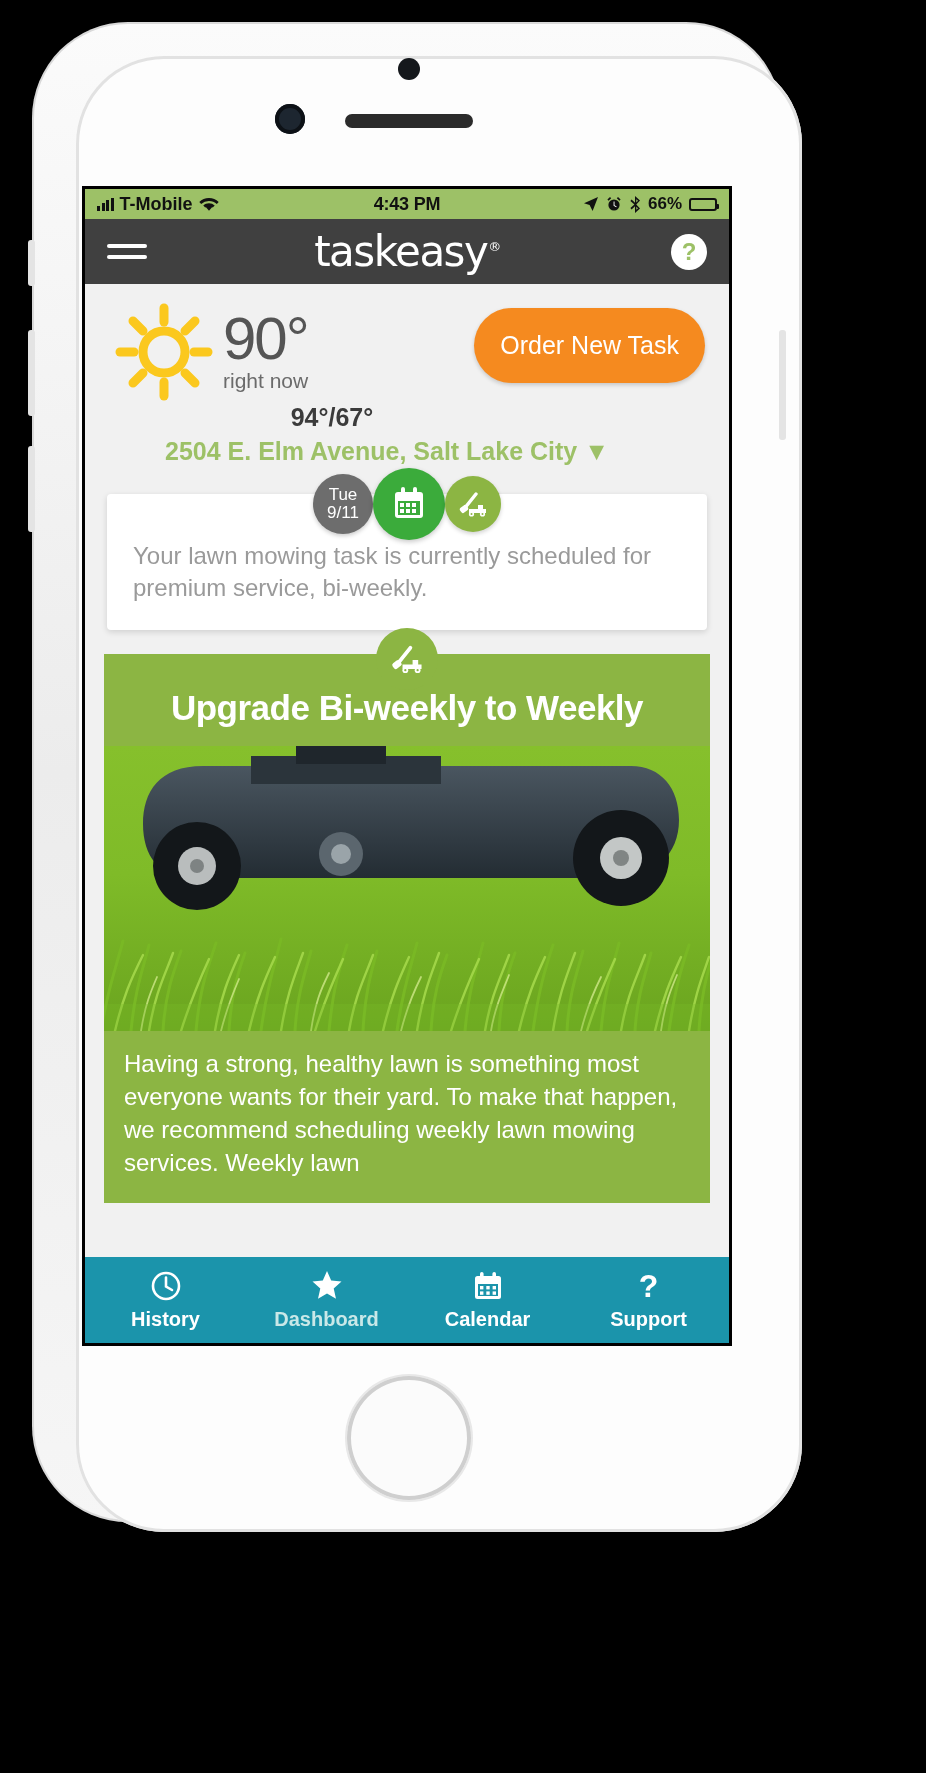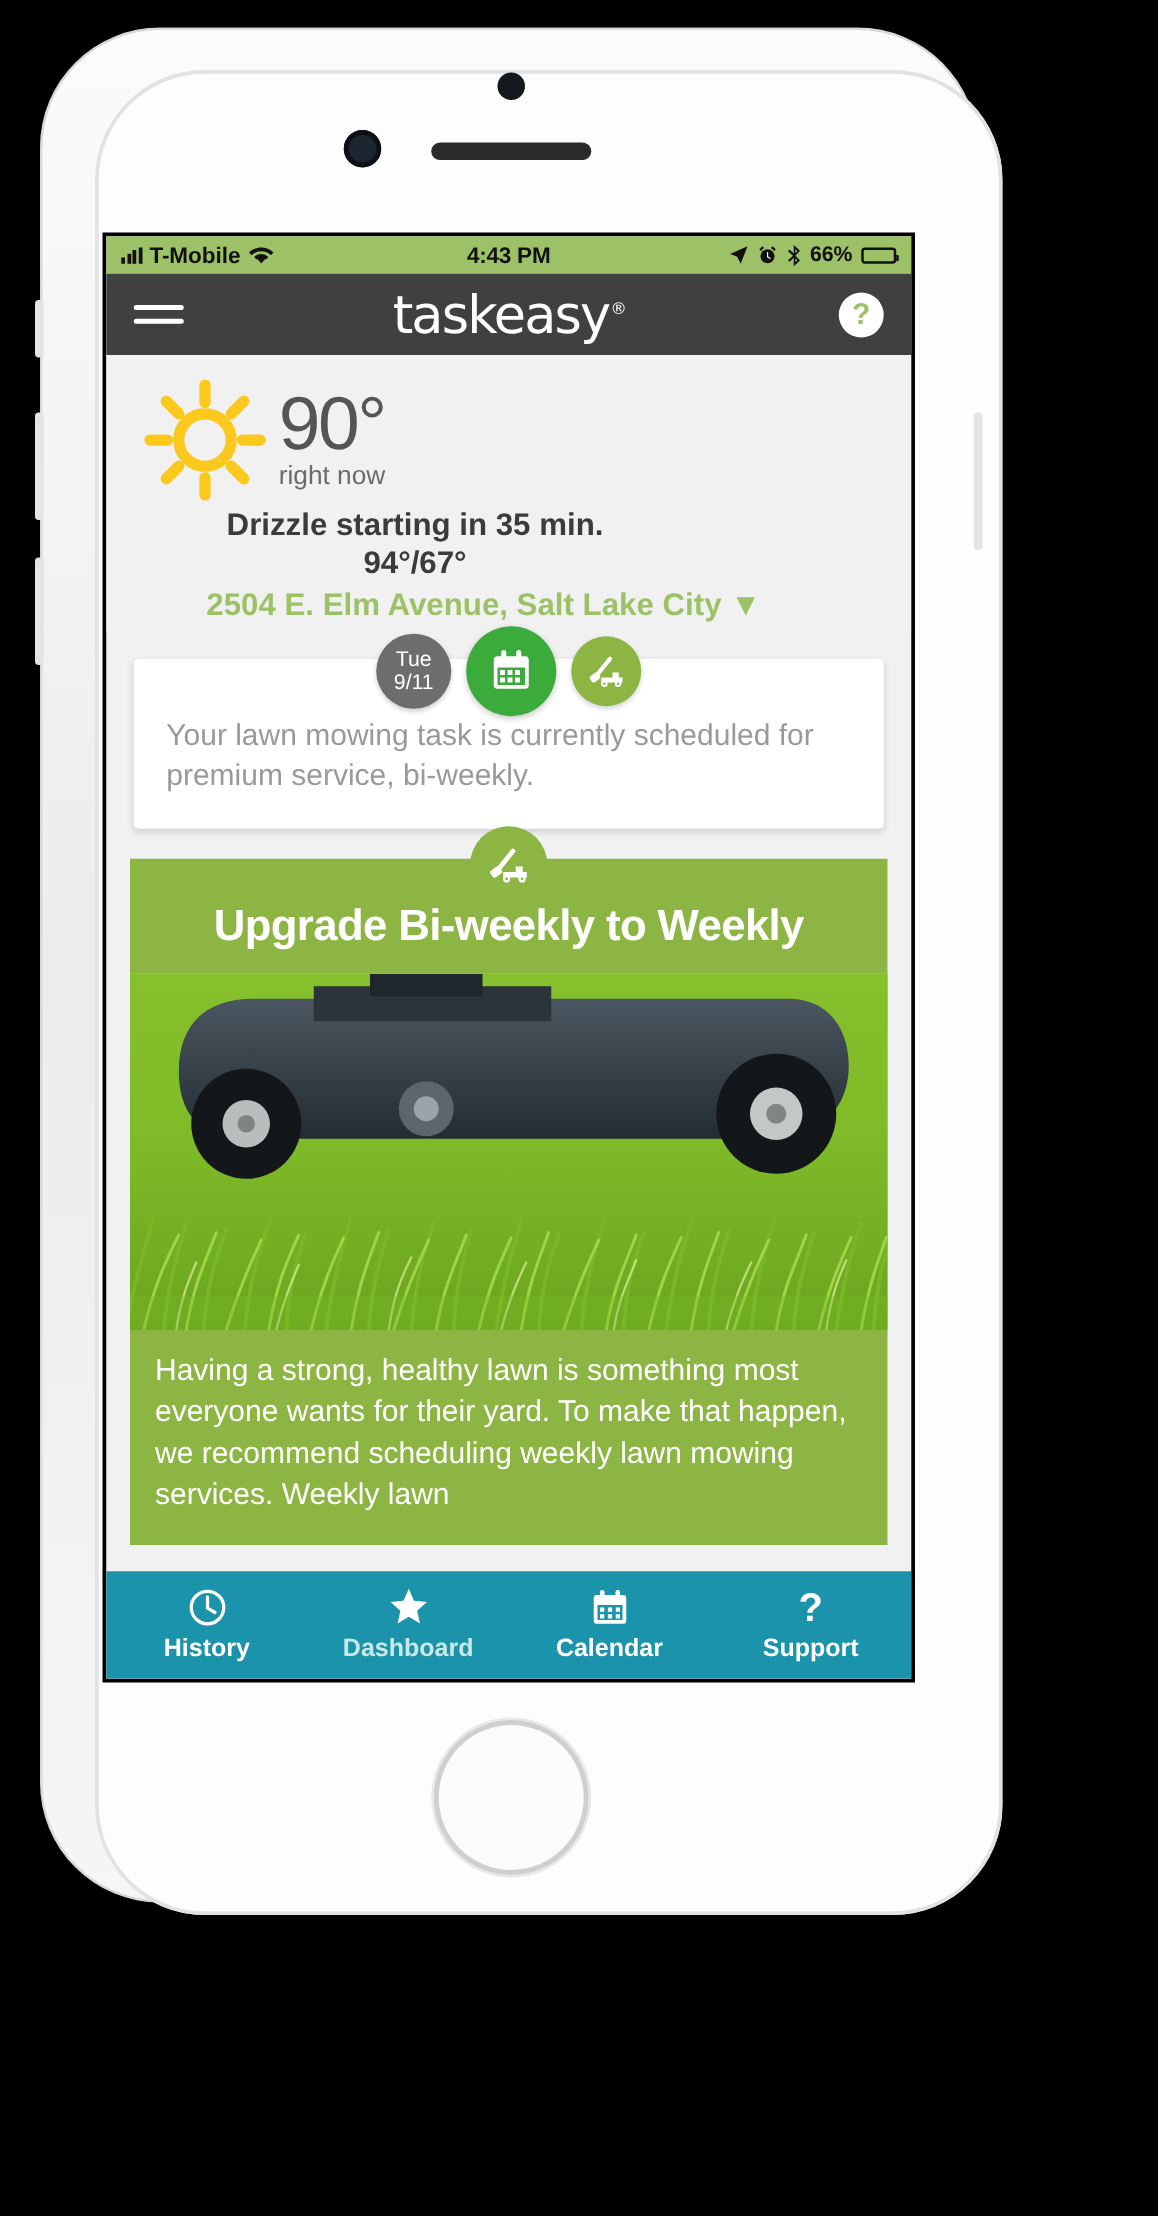--- a/index.html
+++ b/index.html
@@ -183,21 +183,21 @@
 
   
   .card-wrap { padding: 22px 22px 0; }
   .job-card {
     background: #fff; border-radius: 4px;
     box-shadow: 0 2px 6px rgba(0,0,0,.14);
     padding: 46px 24px 26px; position: relative; text-align: center;
   }
   .icon-row {
     position: absolute; top: -26px; left: 0; right: 0;
-    display: flex; justify-content: center; align-items: center; gap: 12px;
+    display: flex; justify-content: center; align-items: center; 
   }
   .badge-date {
     width: 60px; height: 60px; border-radius: 50%;
     background: #6d6d6d; color: #fff;
     display: flex; flex-direction: column; align-items: center; justify-content: center;
     font-size: 17px; line-height: 1.1;
     box-shadow: 0 2px 4px rgba(0,0,0,.2);
   }
   .badge-cal {
     width: 72px; height: 72px; border-radius: 50%;
@@ -338,22 +338,22 @@
               <line x1="76" y1="71" x2="86" y2="81"></line>
               <line x1="24" y1="81" x2="34" y2="71"></line>
               <line x1="76" y1="29" x2="86" y2="19"></line>
             </g>
           </svg>
         </div>
         <div class="temp-block">
           <div class="temp-big">90°</div>
           <div class="temp-sub">right now</div>
         </div>
-      </div>
-      <div class="forecast">Drizzle starting in 35 min.</div>
+        <button class="order-btn">Order New Task</button>
+      </div>
       <div class="hilo">94°/67°</div>
       <div class="address">
         <span>2504 E. Elm Avenue, Salt Lake City</span>
         <span>▼</span>
       </div>
     </div>
 
     <div class="card-wrap">
       <div class="job-card">
         <div class="icon-row">

